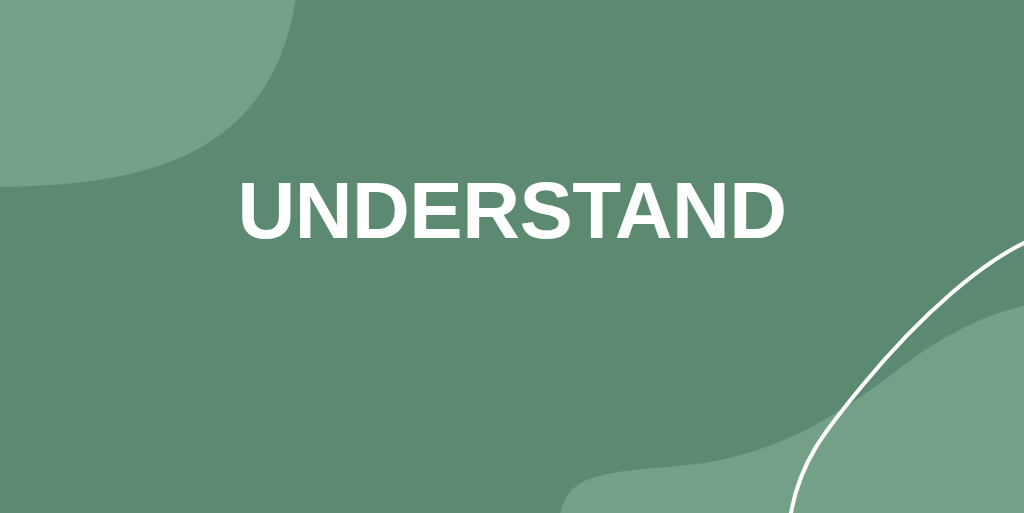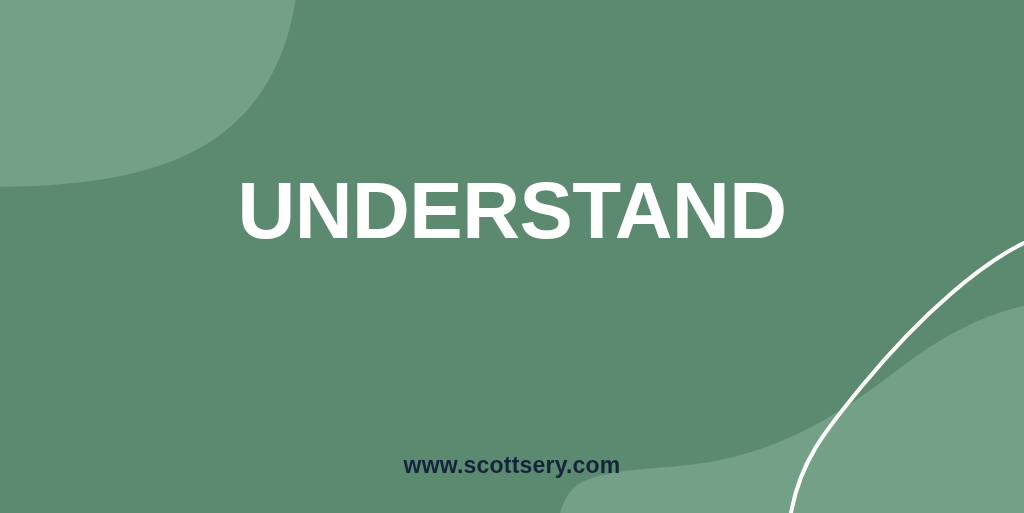--- a/index.html
+++ b/index.html
@@ -97,16 +97,15 @@
              C 986 256, 918 318, 862 386
              C 824 432, 800 462, 791 513" fill="none" stroke="#ffffff" stroke-width="4" stroke-linecap="round"></path>
   </svg>
 
   <div class="content-layer">
 
     <div id="headline">
       <span class="hl-line">UNDERSTAND</span>
     </div>
 
-    <div id="site-url">www.scottsery.com</div>
 
   </div>
 </div>
 
 </body></html>

